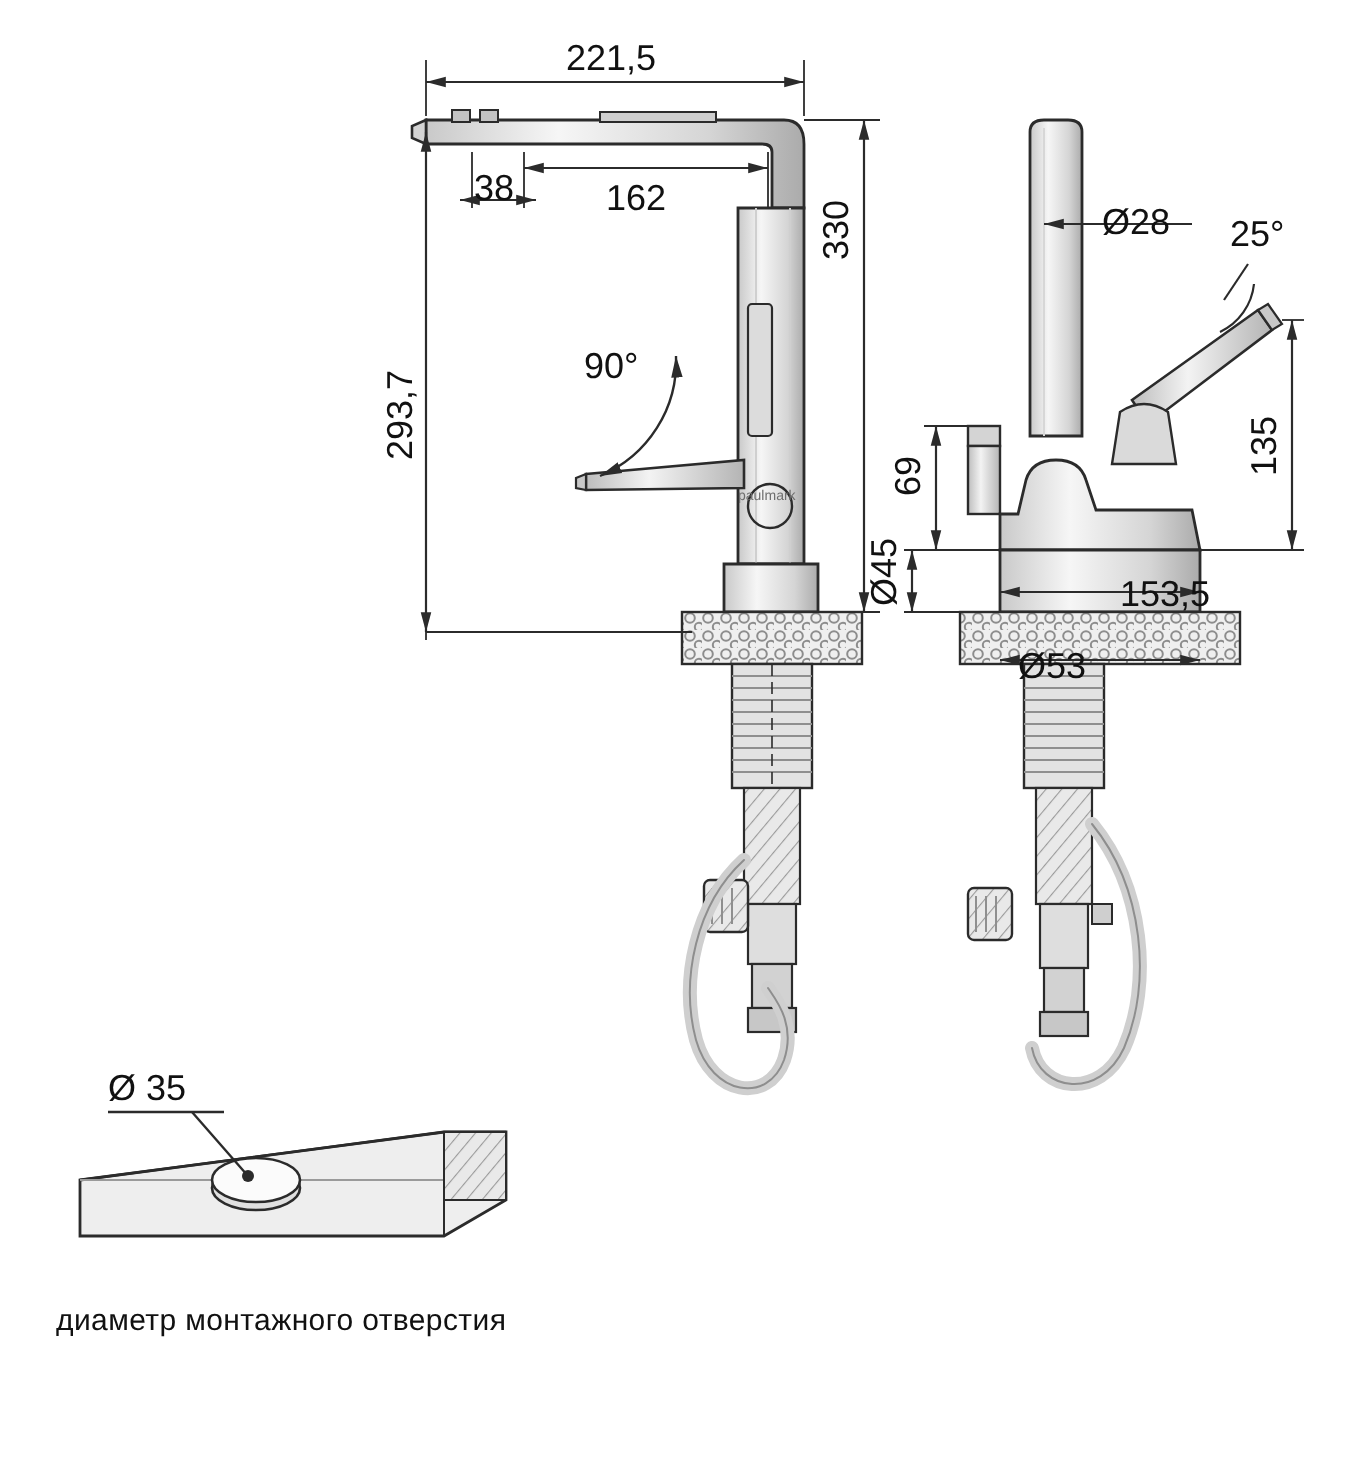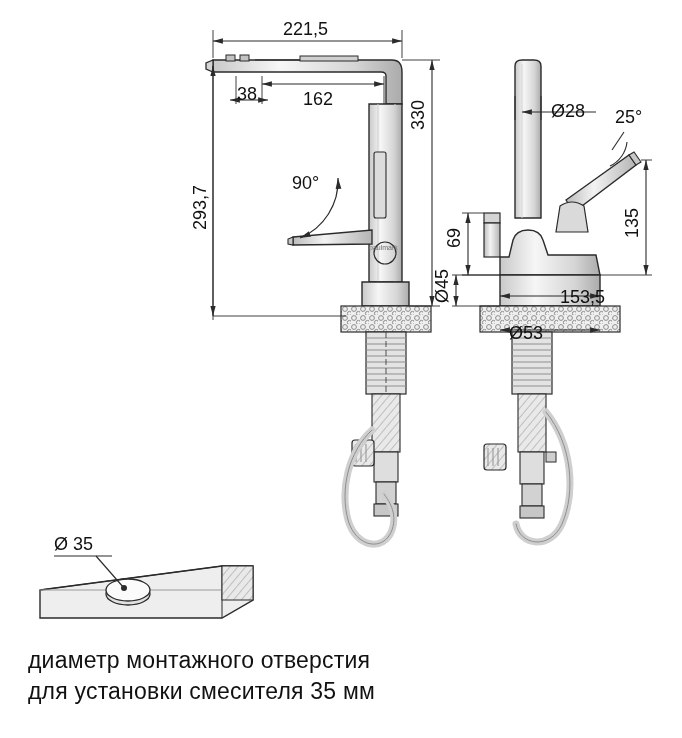--- a/index.html
+++ b/index.html
@@ -22,21 +22,21 @@
   #drawing {
     position: absolute;
     left: 0;
     top: 0;
   }
   .caption {
     position: absolute;
     left: 28px;
     top: 645px;
     width: 520px;
-    font-size: 23px;
+    font-size: 15px;
     line-height: 31px;
     color: #111111;
     letter-spacing: 0.2px;
   }
   .caption div { white-space: nowrap; }
   svg text {
     font-family: "Liberation Sans", sans-serif;
     fill: #111111;
   }
   .dim-text-b { font-size: 18px; }
@@ -264,16 +264,15 @@
       <path d="M124,588 L96,556" fill="none" stroke="#2b2b2b" stroke-width="1.2"></path>
       <circle cx="124" cy="588" r="3" fill="#2b2b2b"></circle>
       <line x1="54" y1="556" x2="112" y2="556" stroke="#2b2b2b" stroke-width="1.2"></line>
       <text class="dim-text-b" x="54" y="550">Ø 35</text>
     </g>
 
   </svg>
 
   <div class="caption">
     <div>диаметр монтажного отверстия</div>
-    <div>для установки смесителя 35 мм</div>
   </div>
 
 </div>
 
 </body></html>

